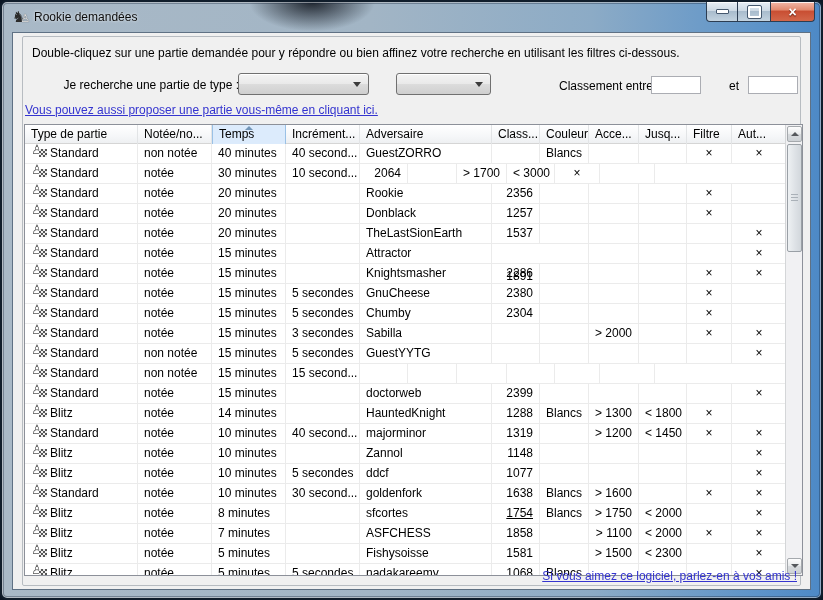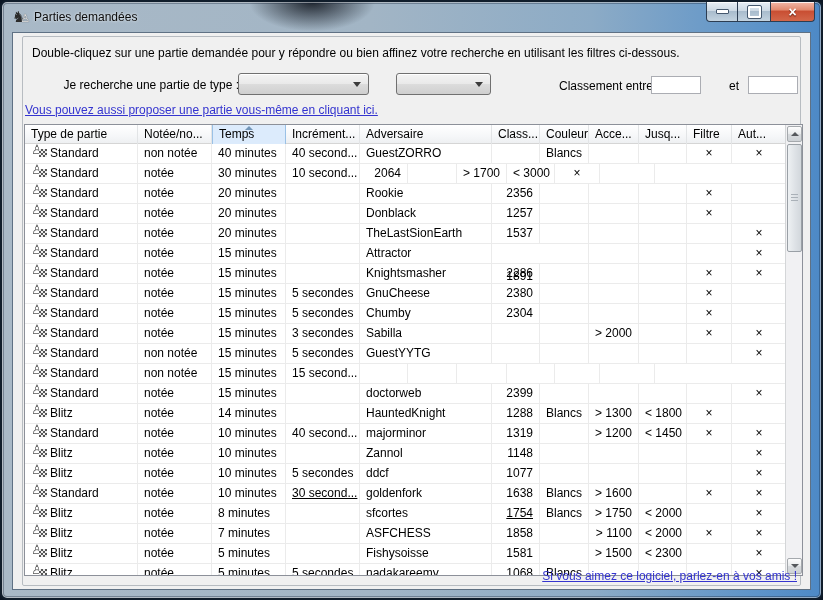--- a/index.html
+++ b/index.html
@@ -147,21 +147,21 @@
     background:repeating-linear-gradient(180deg,#aab1b8 0 1px,transparent 1px 3px);
   }
 </style>
 </head>
 <body>
 
 <div class="window">
 
   <div class="titlebar">
     <span class="title-icon">♞<span class="lightpiece">♙</span></span>
-    <span class="title-text">Parties demandées</span>
+    <span class="title-text">Rookie demandées</span>
     <div class="caption-buttons">
       <div class="cap-btn min">
           <span class="glyph-min"></span>
         </div>
       <div class="cap-btn max">
           <span class="glyph-max"></span>
         </div>
       <div class="cap-btn close">
           <span class="glyph-close">×</span>
         </div>
@@ -421,21 +421,21 @@
               <div class="tcell c-center" style="width: 49px;"></div>
               <div class="tcell c-right" style="width: 50px;"></div>
               <div class="tcell c-right" style="width: 48px;"></div>
               <div class="tcell c-center" style="width: 45px;"></div>
               <div class="tcell c-center" style="width: 55px;">×</div>
             </div>
             <div class="trow">
               <div class="tcell c-left" style="width: 113px;"><span class="piece-icon"><span class="pawn">♙</span><span class="board"></span></span><span>Standard</span></div>
               <div class="tcell c-left" style="width: 74px;">notée</div>
               <div class="tcell c-left" style="width: 74px;">10 minutes</div>
-              <div class="tcell c-left" style="width: 74px; text-decoration: underline;">30 second...</div>
+              <div class="tcell c-left" style="width: 74px;">30 second...</div>
               <div class="tcell c-left" style="width: 132px;">goldenfork</div>
               <div class="tcell c-right" style="width: 48px;">1638</div>
               <div class="tcell c-center" style="width: 49px;">Blancs</div>
               <div class="tcell c-right" style="width: 50px;">&gt; 1600</div>
               <div class="tcell c-right" style="width: 48px;"></div>
               <div class="tcell c-center" style="width: 45px;">×</div>
               <div class="tcell c-center" style="width: 55px;">×</div>
             </div>
             <div class="trow">
               <div class="tcell c-left" style="width: 113px;"><span class="piece-icon"><span class="pawn">♙</span><span class="board"></span></span><span>Blitz</span></div>

